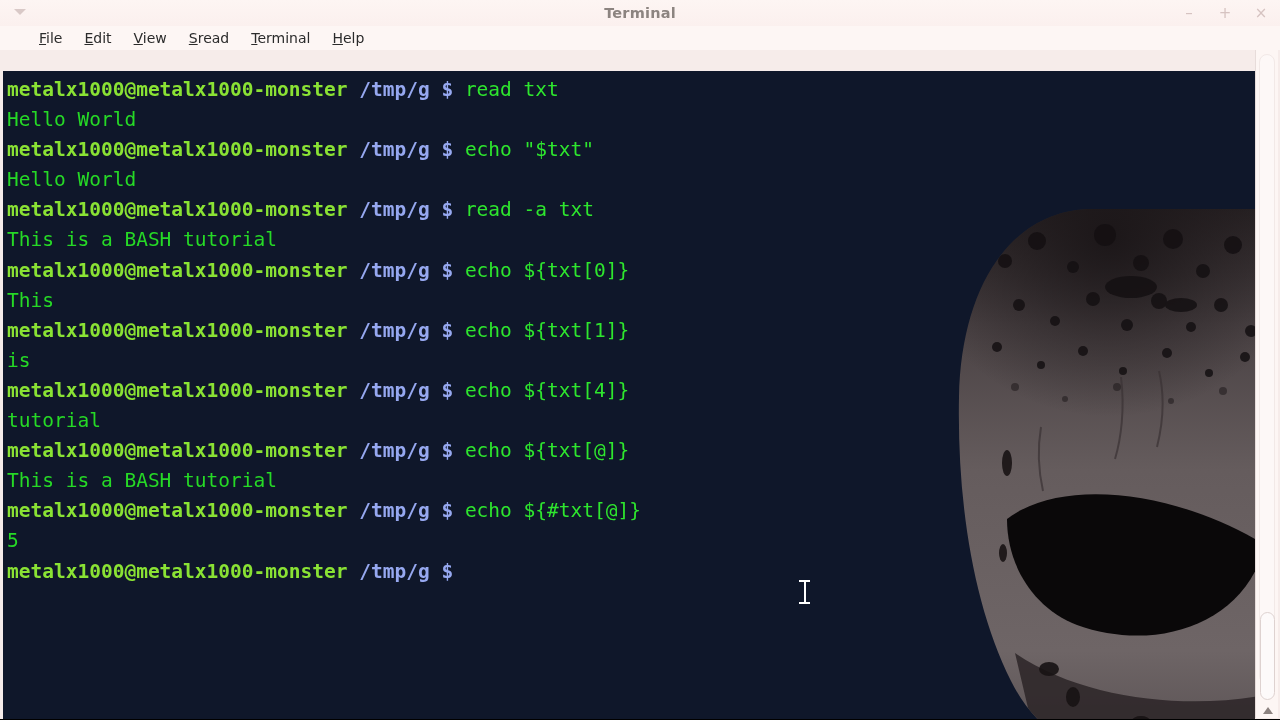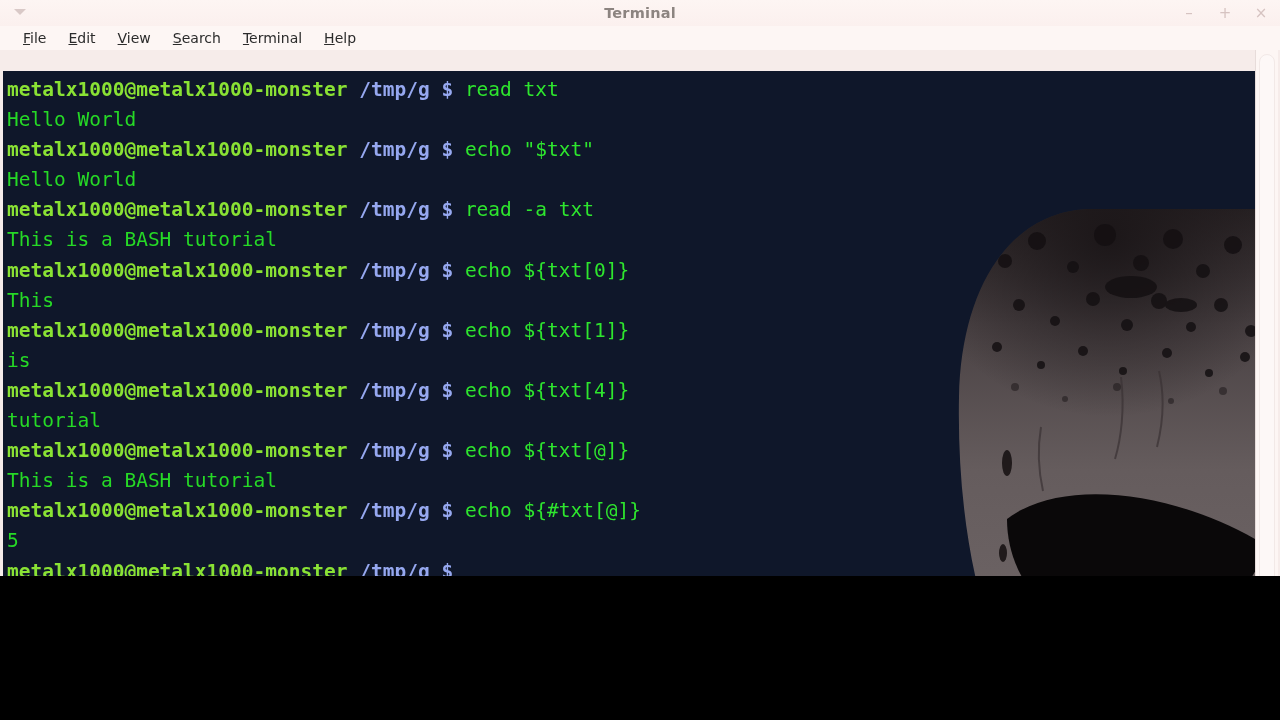--- a/index.html
+++ b/index.html
@@ -8,21 +8,21 @@
     width: 1280px;
     height: 720px;
     overflow: hidden;
     background: #000;
     font-family: "DejaVu Sans", sans-serif;
   }
 
   #app {
     position: relative;
     width: 1280px;
-    height: 576px;
+    height: 719px;
     background: #fdf4f2;
     overflow: hidden;
   }
 
   
   .titlebar {
     position: absolute;
     left: 0; top: 0;
     width: 1280px;
     height: 26px;
@@ -70,21 +70,21 @@
 
   
   .menubar {
     position: absolute;
     left: 0; top: 26px;
     width: 1280px;
     height: 24px;
     background: #fdf6f4;
     display: flex;
     align-items: flex-end;
-    padding-left: 12px;
+    padding-left: 28px;
     box-sizing: border-box;
   }
   .menu-item {
     font-size: 14px;
     color: #2b2b2b;
     font-family: "DejaVu Sans", sans-serif;
     padding: 0 11px;
     line-height: 24px;
     white-space: nowrap;
   }
@@ -213,21 +213,21 @@
       <div class="wc">–</div>
       <div class="wc">+</div>
       <div class="wc">×</div>
     </div>
   </div>
 
   <div class="menubar" id="menubar">
       <div class="menu-item"><span class="mn">F</span><span>ile</span></div>
       <div class="menu-item"><span class="mn">E</span><span>dit</span></div>
       <div class="menu-item"><span class="mn">V</span><span>iew</span></div>
-      <div class="menu-item"><span class="mn">S</span><span>earch</span></div>
+      <div class="menu-item"><span class="mn">S</span><span>read</span></div>
       <div class="menu-item"><span class="mn">T</span><span>erminal</span></div>
       <div class="menu-item"><span class="mn">H</span><span>elp</span></div>
     </div>
 
   <div class="term-frame">
     <div class="term-screen">
 
       <svg class="wallpaper" viewBox="0 0 330 560" preserveAspectRatio="xMidYMax meet">
         <defs>
           <linearGradient id="maskGrad" x1="0" y1="0" x2="0" y2="1">

